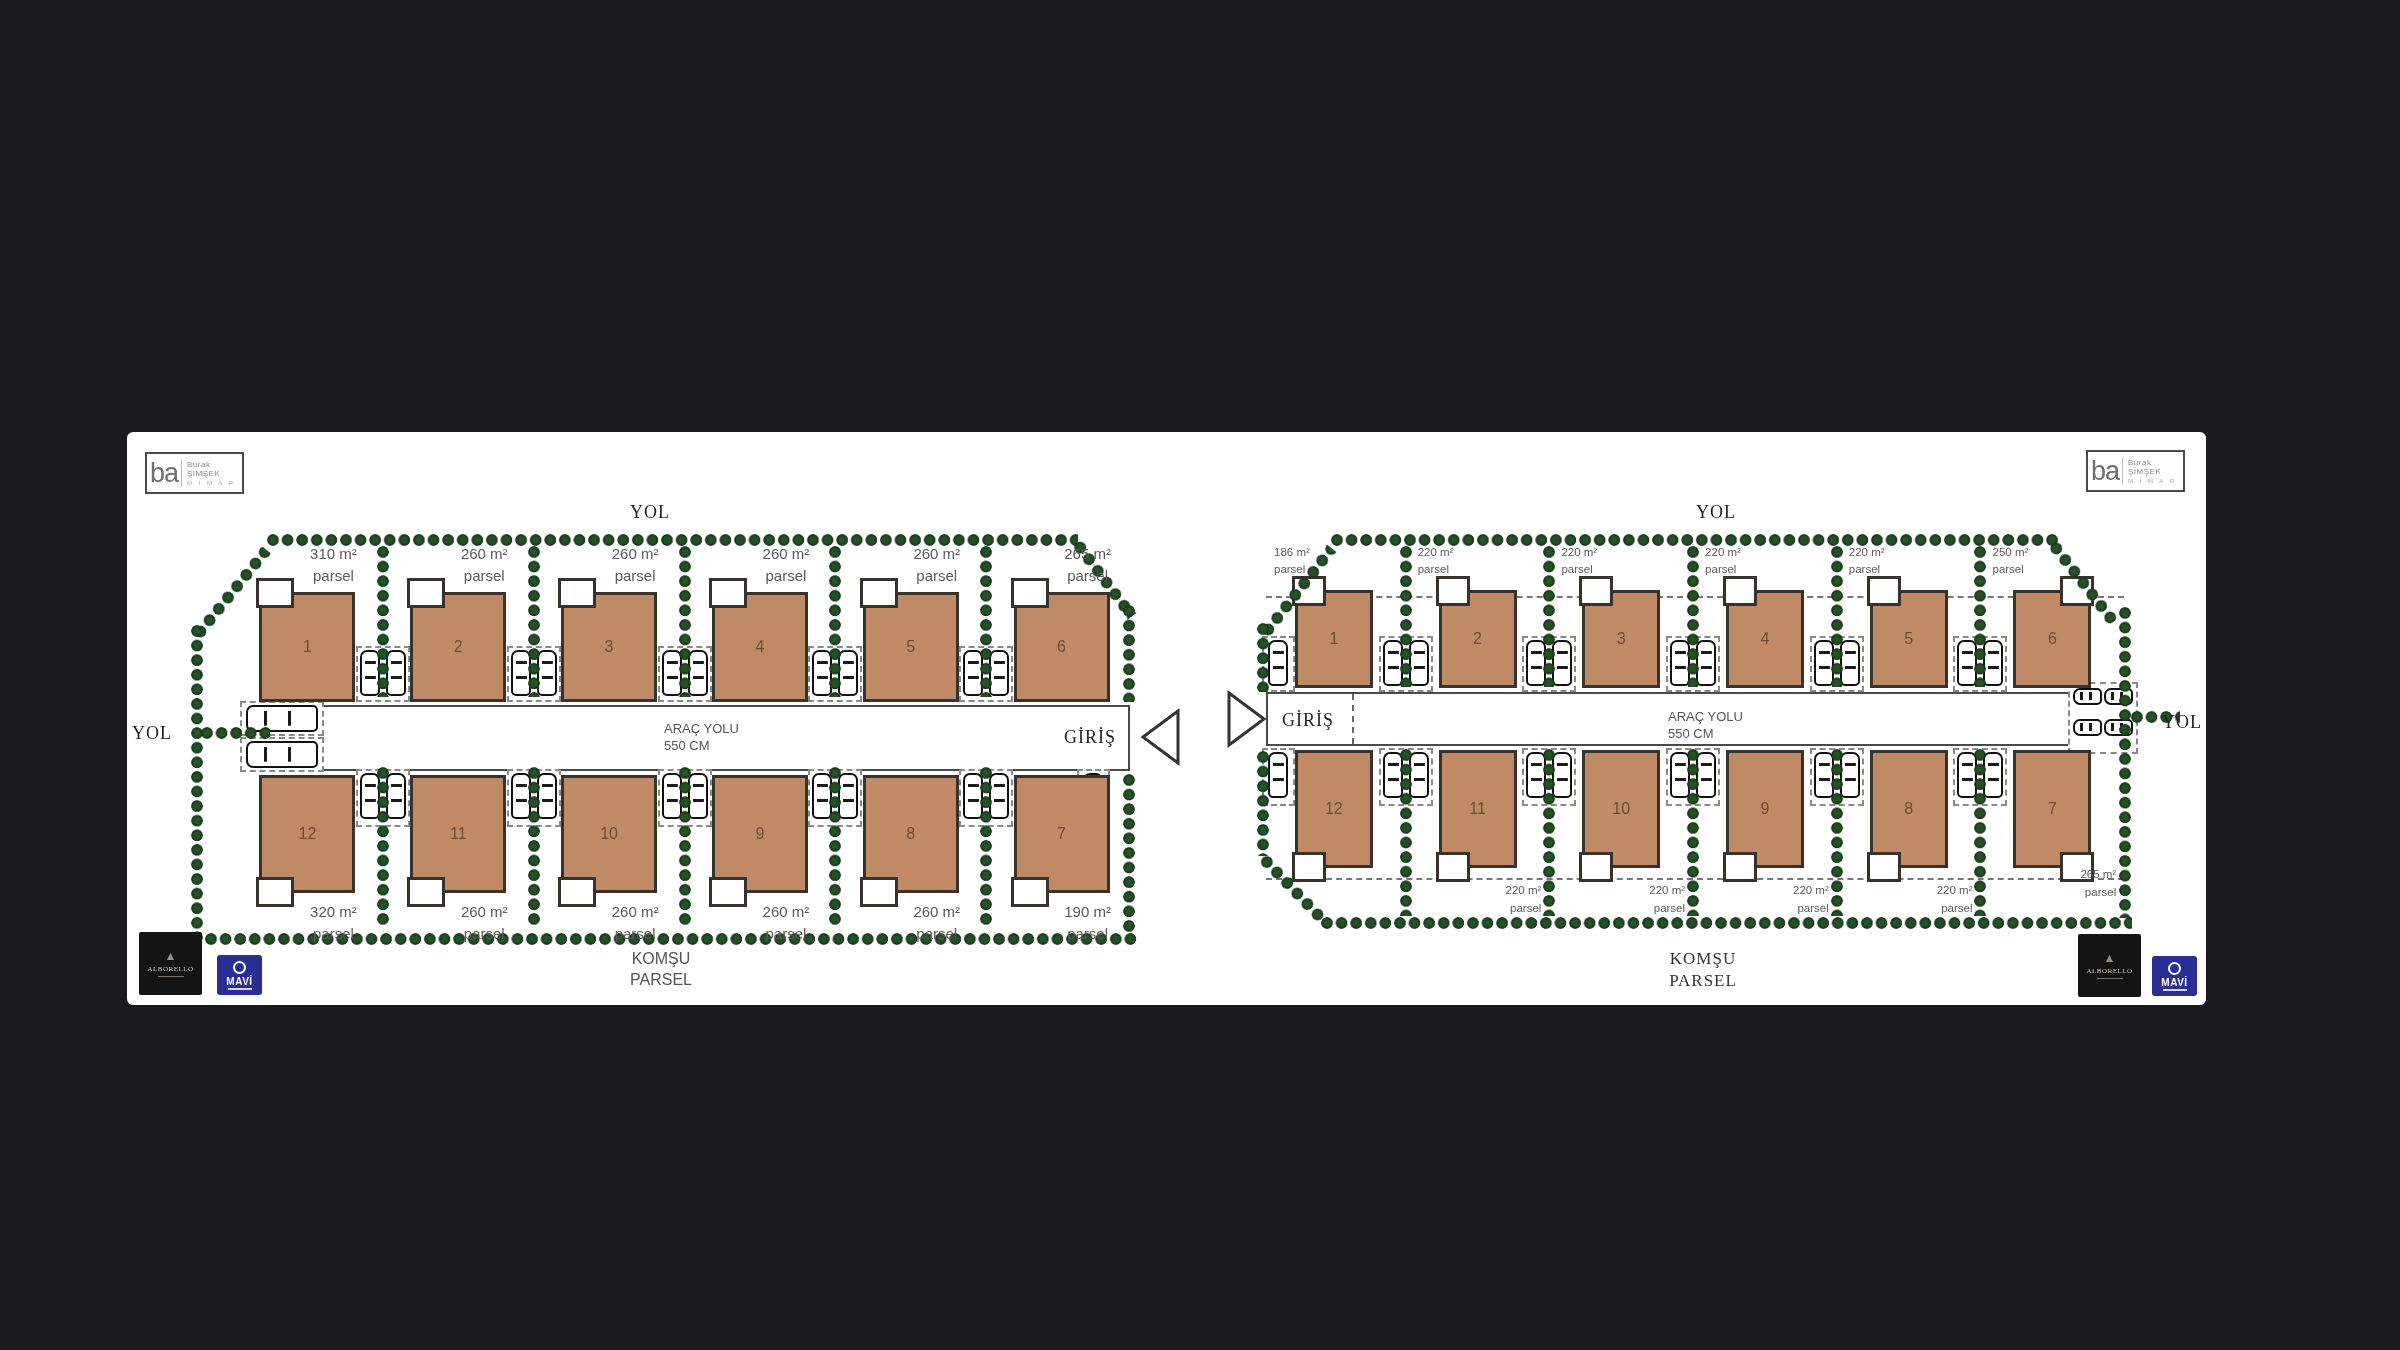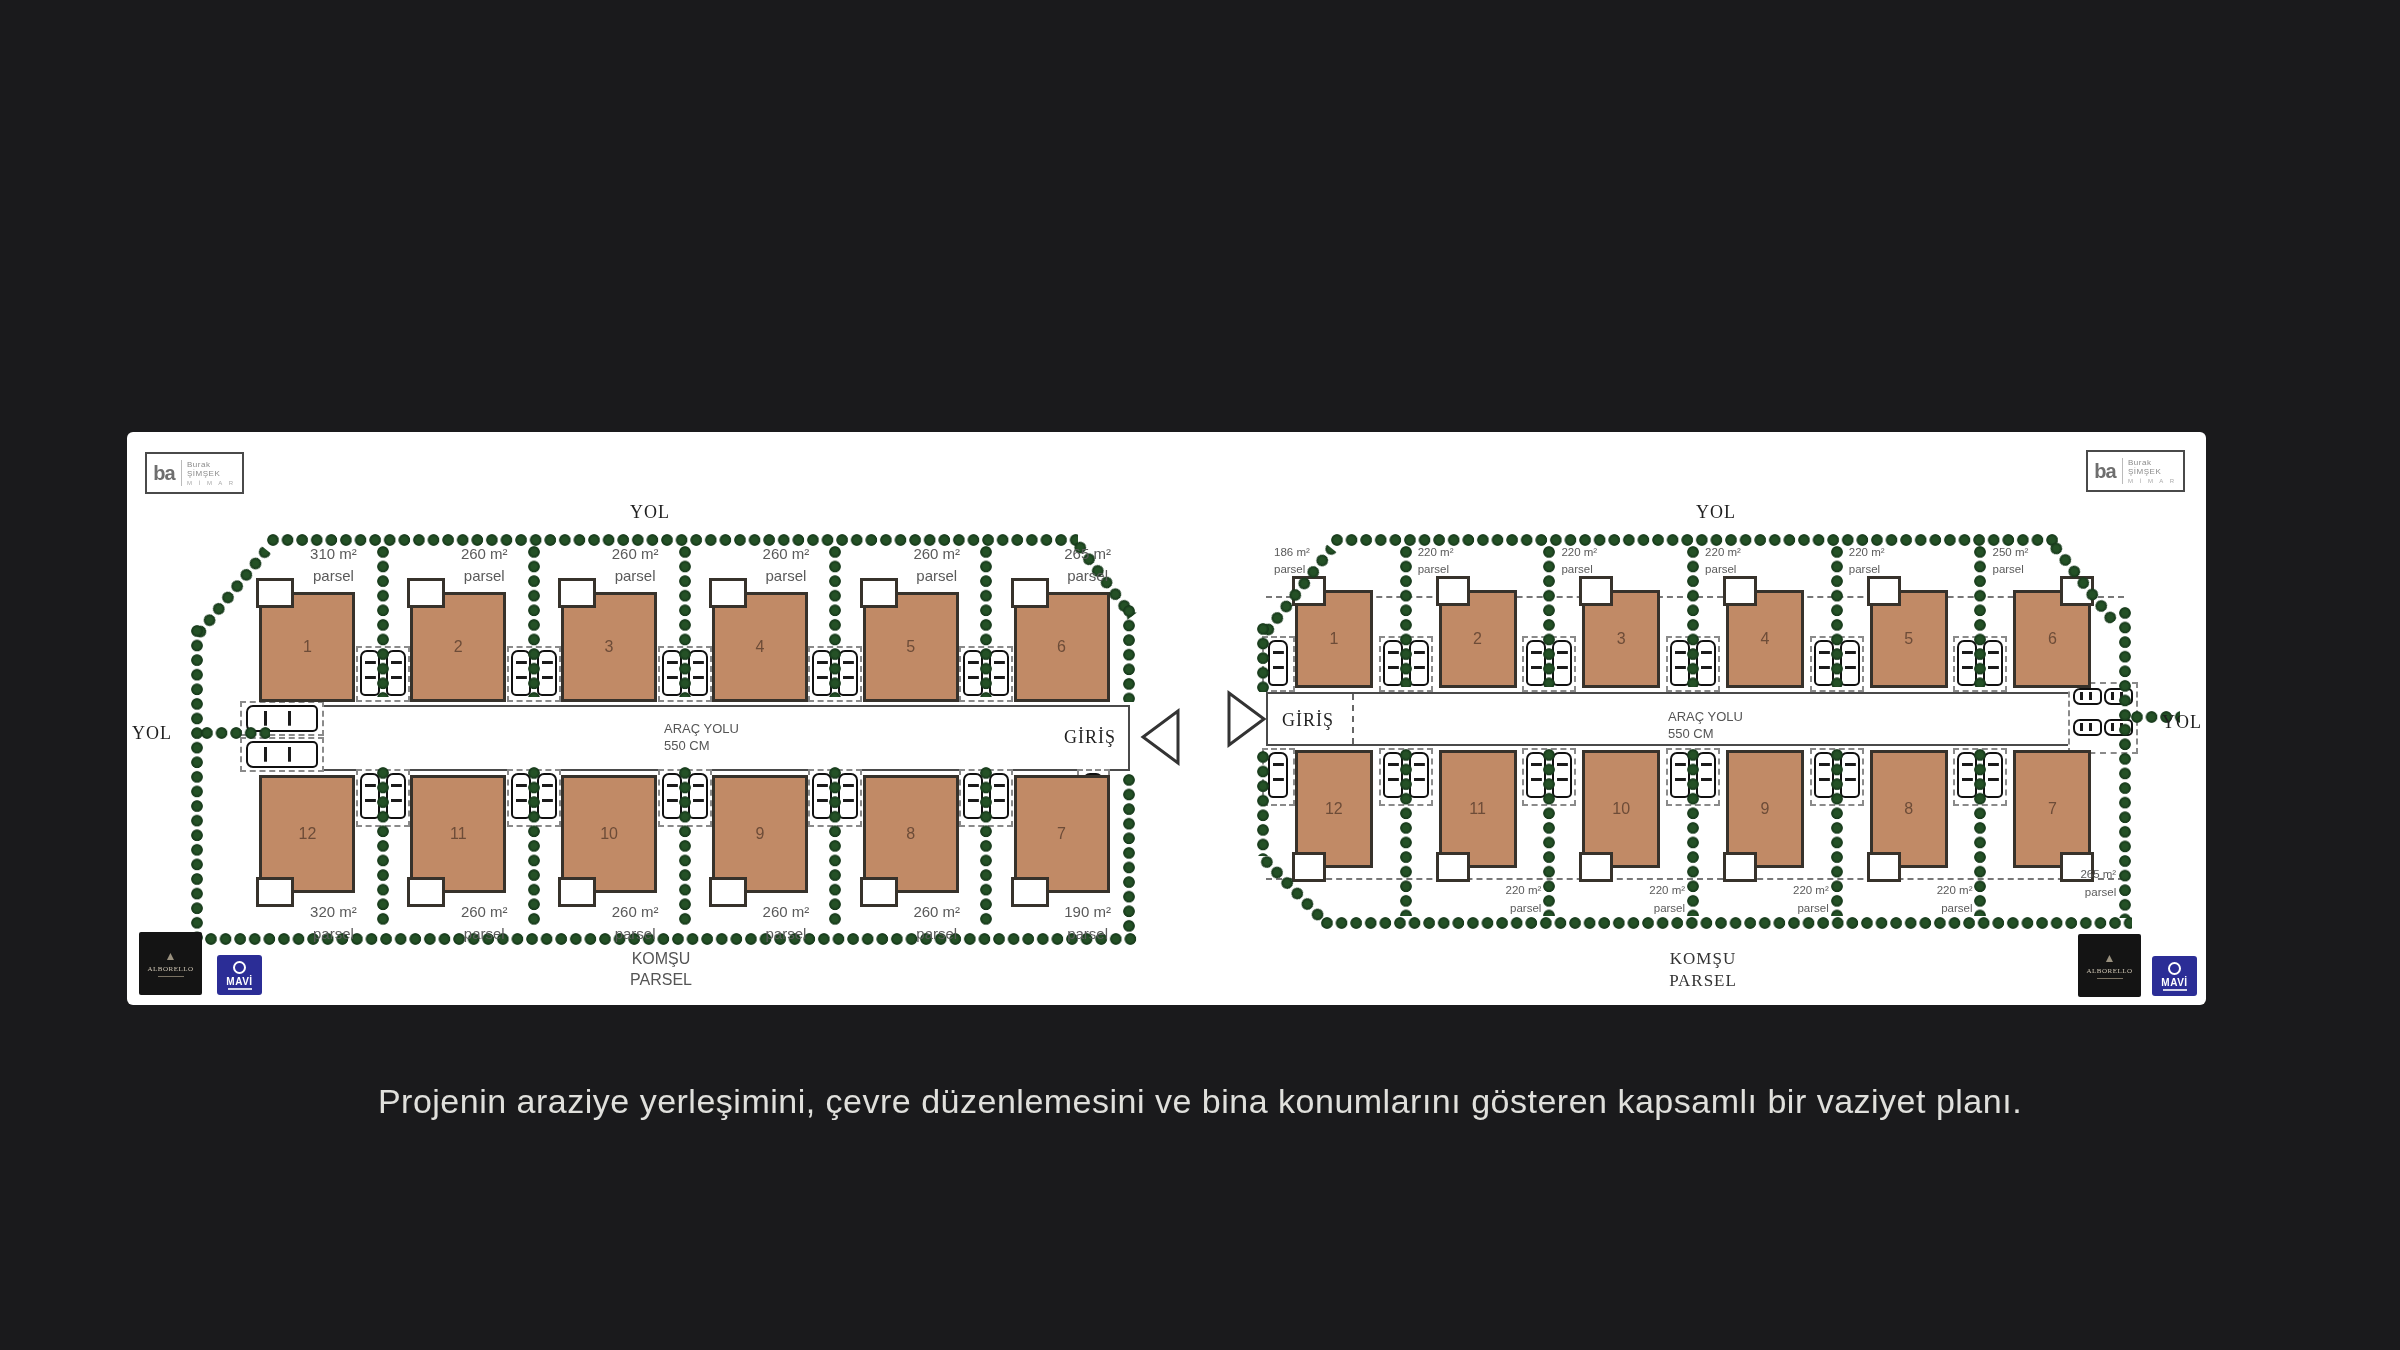--- a/index.html
+++ b/index.html
@@ -33,21 +33,21 @@
         background-size:68% 3px,68% 3px;background-position:50% 24%,50% 62%}
   .carh{border-radius:7px 5px 5px 7px;
         background-image:linear-gradient(#1a1a1a,#1a1a1a),linear-gradient(#1a1a1a,#1a1a1a);
         background-size:3px 64%,3px 64%;background-position:24% 50%,62% 50%}
   .dashline{position:absolute;z-index:2}
   .serif{position:absolute;font-family:"Liberation Serif",serif;color:#1f1f1f;z-index:6;letter-spacing:1px}
   .sans-note{position:absolute;color:#555;z-index:6;line-height:17px;font-size:13px}
 
   .logo-ba{position:absolute;width:99px;height:42px;border:2px solid #4a4a4a;background:#fff;z-index:7;
            display:flex;align-items:center;box-sizing:border-box}
-  .logo-ba .mark{width:34px;text-align:center;font-size:20px;color:#6e6e6e;font-weight:700;letter-spacing:-1px}
+  .logo-ba .mark{width:34px;text-align:center;font-size:27px;color:#6e6e6e;font-weight:400;letter-spacing:-1px}
   .logo-ba .sep{width:1px;height:26px;background:#bbb}
   .logo-ba .txt{flex:1;padding-left:5px}
   .logo-ba .nm{font-size:8px;color:#8a8a8a;letter-spacing:.5px}
   .logo-ba .sb{font-size:6px;color:#aaa;letter-spacing:2.5px;margin-top:2px}
 
   .alb{position:absolute;width:63px;height:63px;background:#141414;z-index:7;border-radius:2px;
        display:flex;flex-direction:column;align-items:center;justify-content:center}
   .alb .mark{color:#9a917f;font-size:12px;line-height:12px}
   .alb .nm{color:#cfc6b4;font-size:7px;letter-spacing:.5px;font-family:"Liberation Serif",serif;margin-top:3px}
   .alb .bar{width:26px;height:1px;background:#7a7263;margin-top:3px}
@@ -134,21 +134,20 @@
     <div class="mark">▲</div>
     <div class="nm">ALBORELLO</div>
     <div class="bar"></div>
   </div>
   <div class="mavi" style="left:2152px;top:956px">
     <div class="ring"></div>
     <div class="nm">MAVİ</div>
     <div class="bar"></div>
   </div>
 
-  <p id="caption">Projenin araziye yerleşimini, çevre düzenlemesini ve bina konumlarını gösteren kapsamlı bir vaziyet planı.</p>
 <div class="th" style="left: 266px; top: 533px; width: 812px;"></div>
     <div class="th td" style="left: 196px; top: 630px; width: 112px; transform: rotate(-51deg);"></div>
     <div class="tv" style="left: 190px; top: 624px; height: 318px;"></div>
     <div class="th" style="left: 200px; top: 726px; width: 70px;"></div>
     <div class="th td" style="left: 1076px; top: 535px; width: 93px; transform: rotate(53deg);"></div>
     <div class="tv" style="left: 1122px; top: 604px; height: 98px;"></div>
     <div class="tv" style="left: 1122px; top: 773px; height: 160px;"></div>
     <div class="th" style="left: 204px; top: 932px; width: 934px;"></div>
     <div class="th" style="left: 1330px; top: 533px; width: 728px;"></div>
     <div class="th td" style="left: 1264px; top: 628px; width: 110px; transform: rotate(-52deg);"></div>

